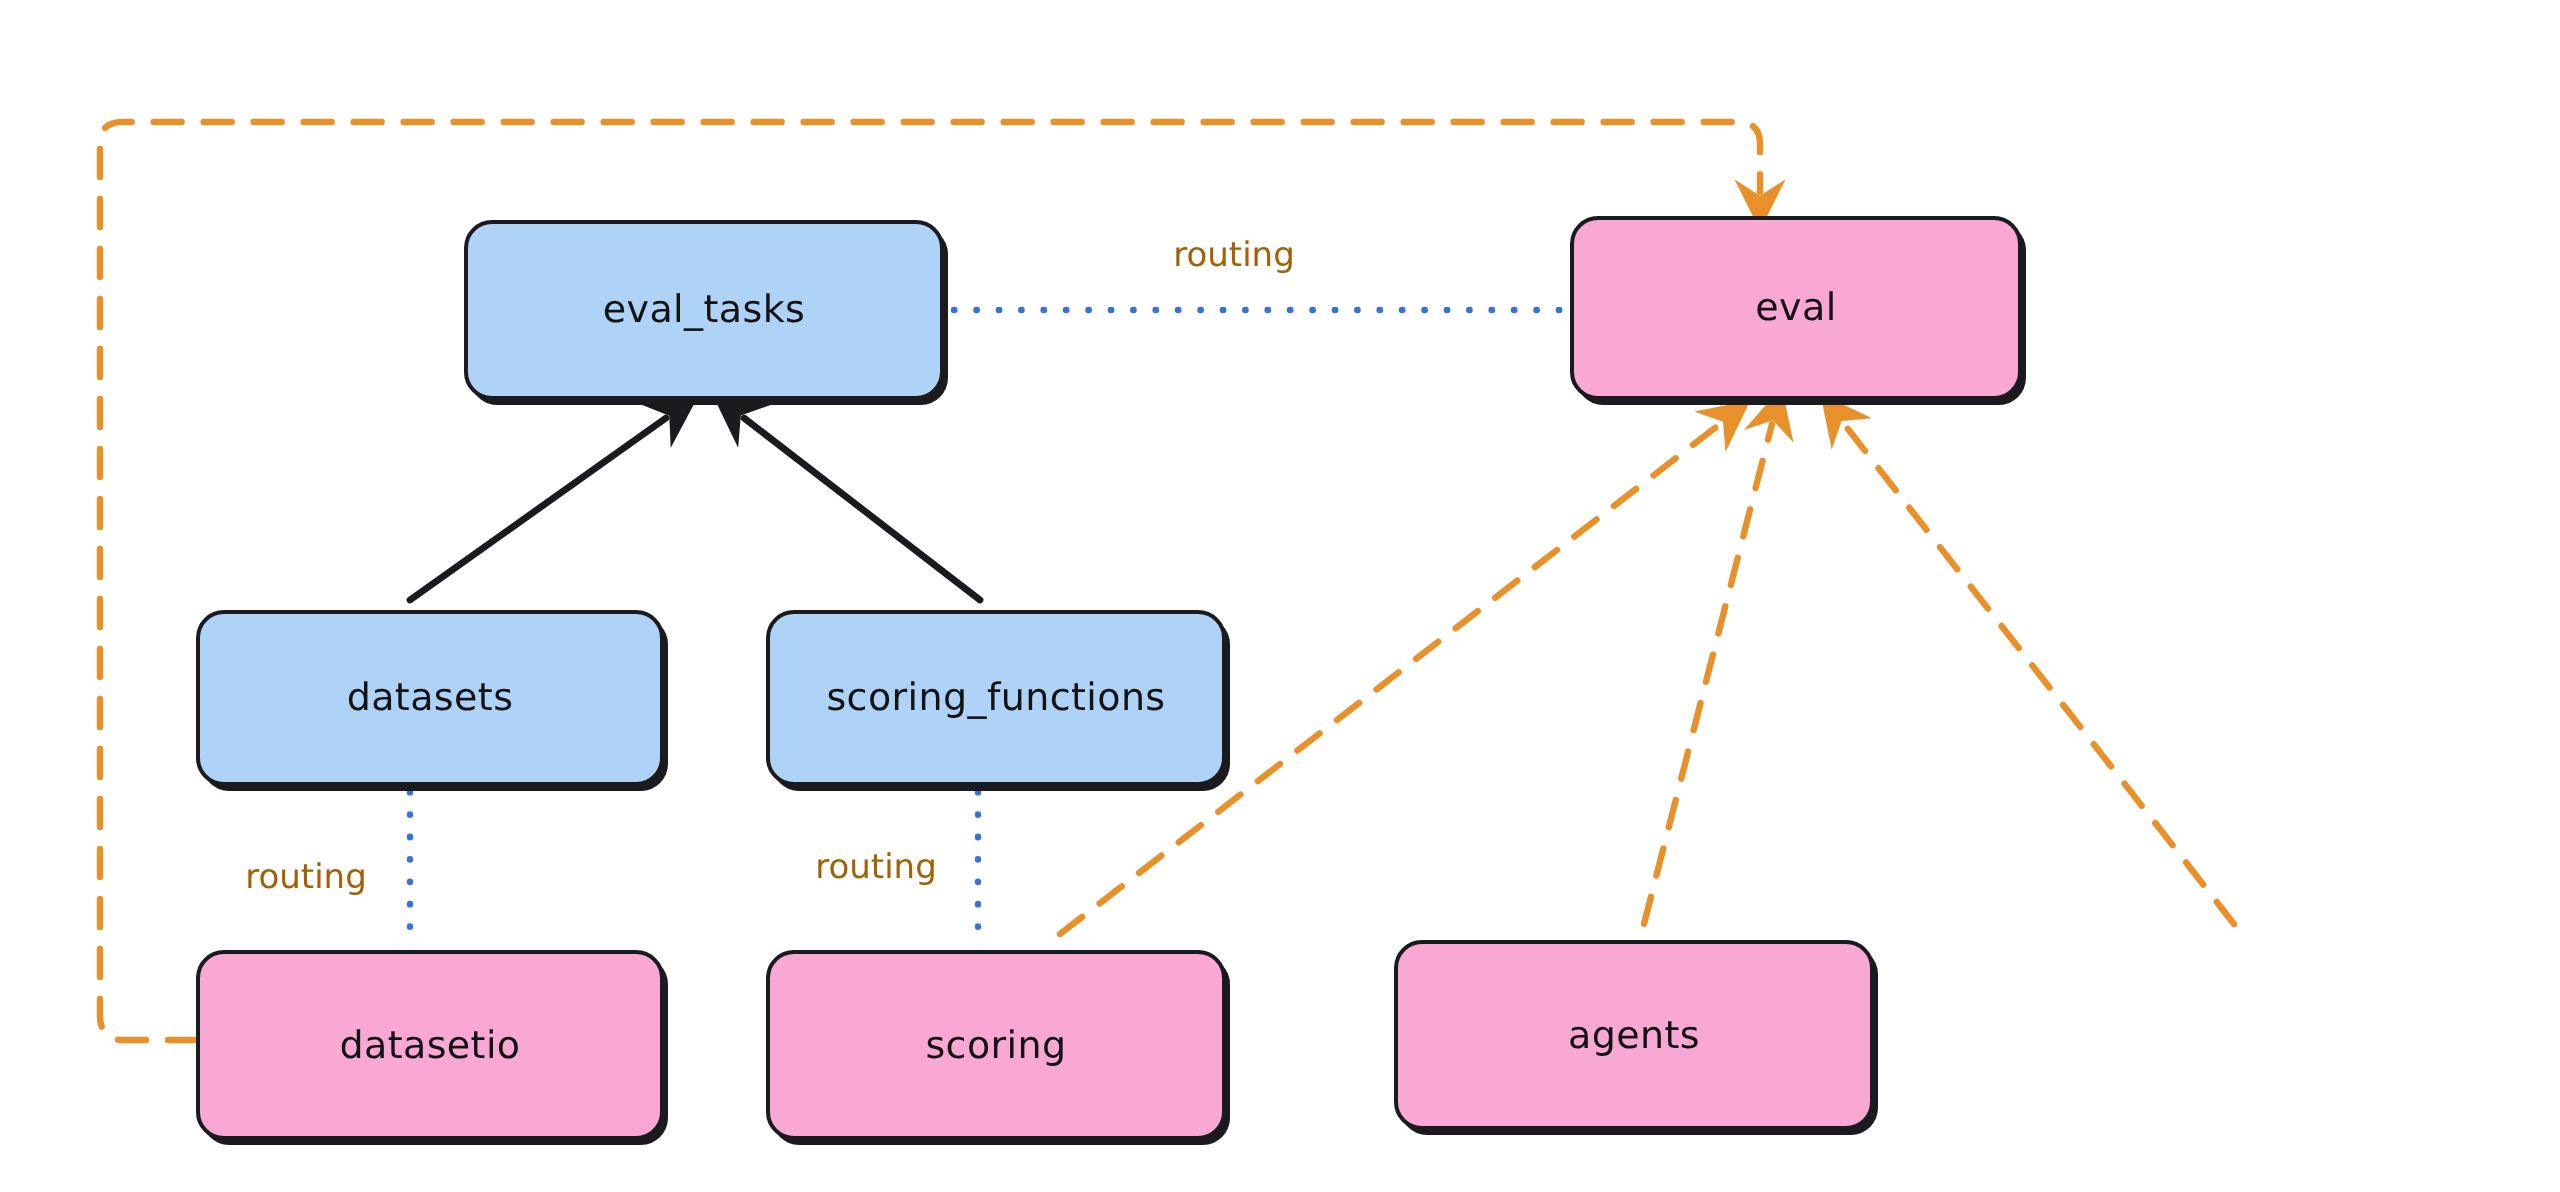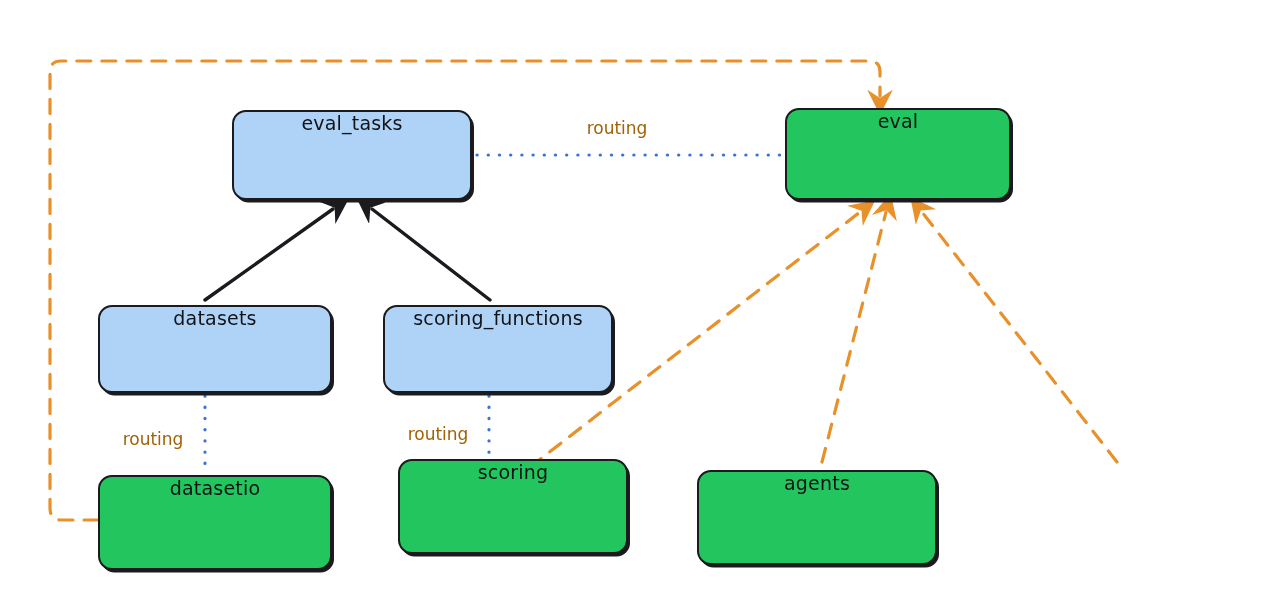--- a/index.html
+++ b/index.html
@@ -25,29 +25,30 @@
     width: 1280px;
     height: 596px;
     overflow: visible;
   }
   .node {
     position: absolute;
     box-sizing: border-box;
     border: 2.6px solid #1b1b1f;
     border-radius: 14px;
     display: flex;
+    align-items: center;
     justify-content: center;
     font-family: "DejaVu Sans", sans-serif;
     font-size: 19px;
     letter-spacing: 0.2px;
     color: #131316;
     box-shadow: 2.5px 3px 0 -0.5px #1b1b1f;
   }
   .node.blue  { background: #aed3f7; }
-  .node.green { background: #22c55e; }
+  .node.green { background: #f9a8d4; }
   .node-label {
     pointer-events: none;
     white-space: nowrap;
   }
   .edge-label {
     position: absolute;
     font-family: "DejaVu Sans", sans-serif;
     font-size: 17px;
     color: #a16207;
     white-space: nowrap;
@@ -101,21 +102,21 @@
   </div>
 
   <div class="node green" style="left:98px; top:475px; width:234px; height:95px;">
     <span class="node-label">datasetio</span>
   </div>
 
   <div class="node blue" style="left:383px; top:305px; width:230px; height:88px;">
     <span class="node-label">scoring_functions</span>
   </div>
 
-  <div class="node green" style="left:383px; top:459px; width:230px; height:95px;margin-left:15px;">
+  <div class="node green" style="left:383px; top:475px; width:230px; height:95px;">
     <span class="node-label">scoring</span>
   </div>
 
   <div class="node green" style="left:697px; top:470px; width:240px; height:95px;">
     <span class="node-label">agents</span>
   </div>
 
 
   <div class="edge-label" style="left:617px; top:128px;">routing</div>
 

